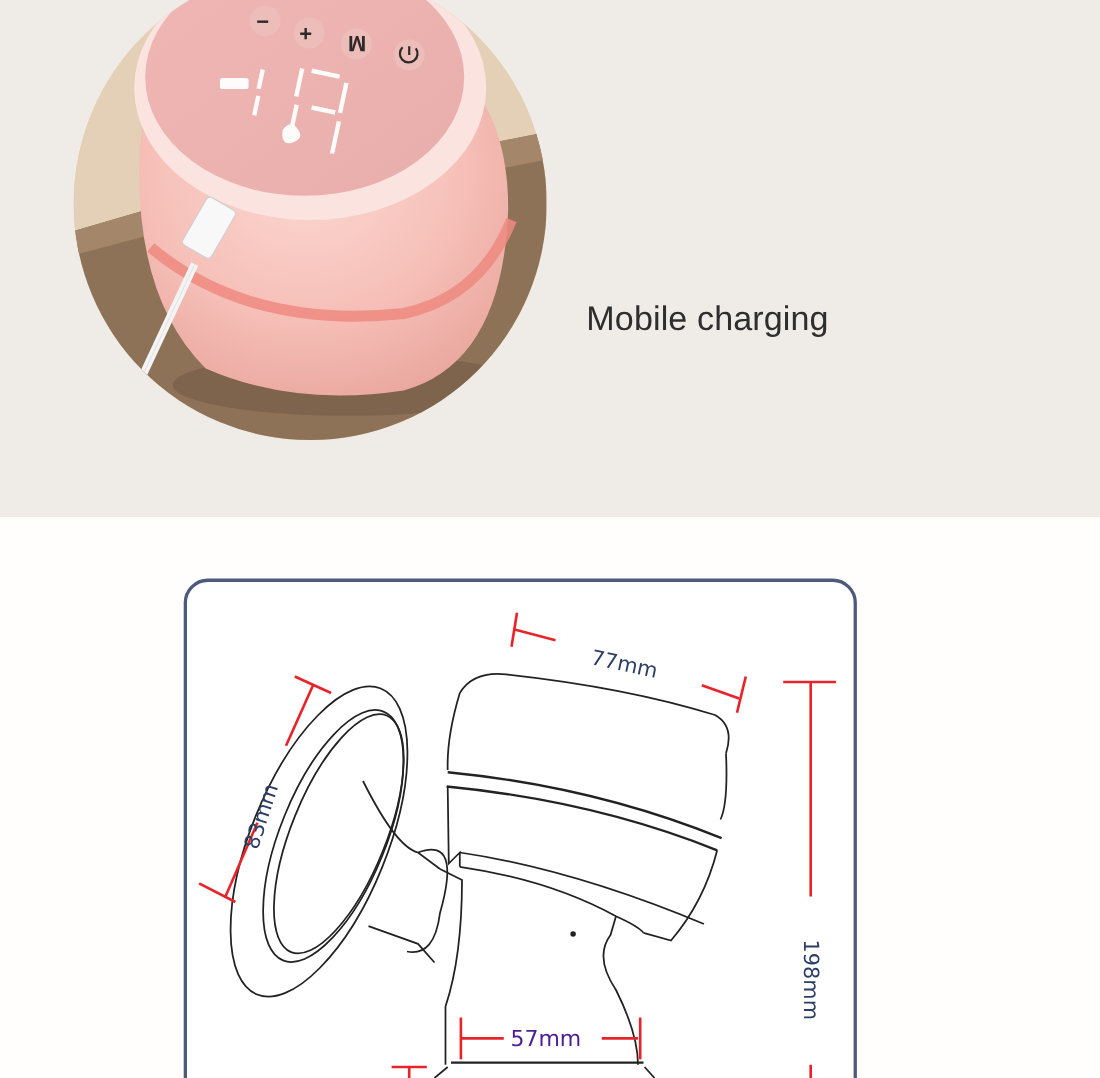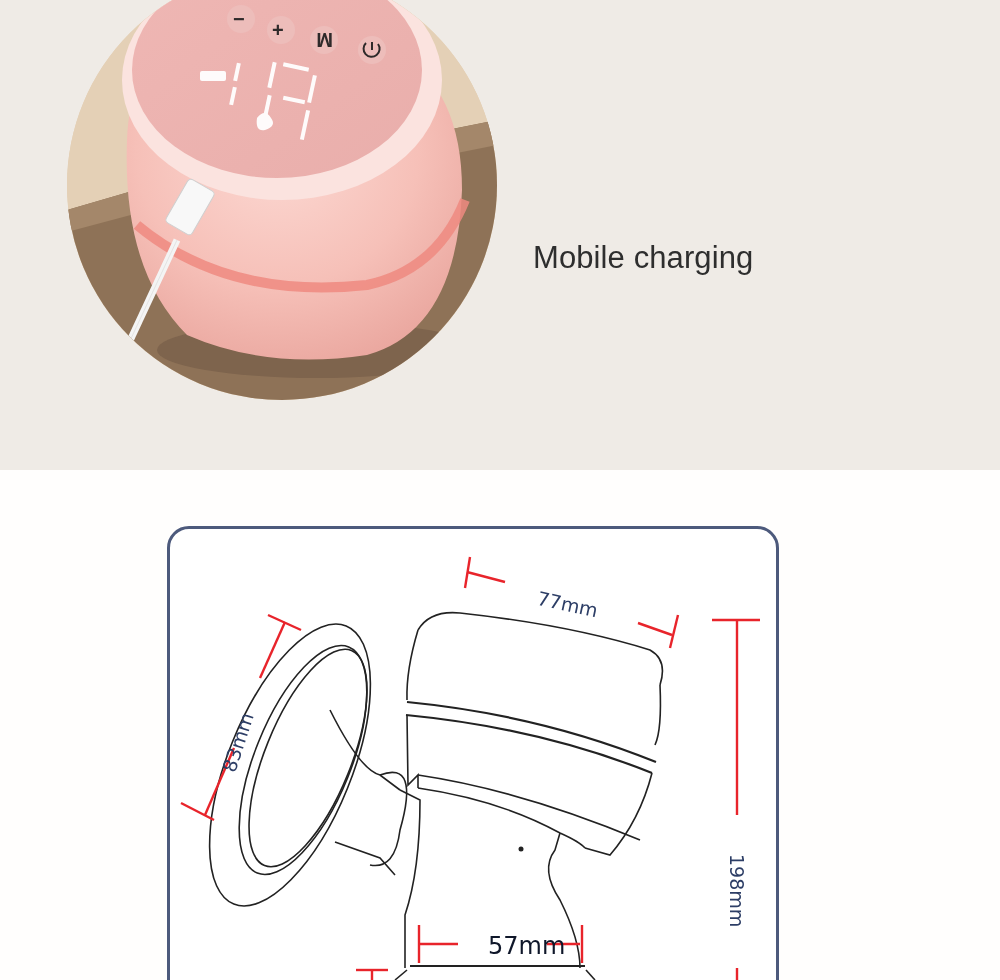--- a/index.html
+++ b/index.html
@@ -12,21 +12,21 @@
     }
     .product-circle {
       position: absolute; left: 67px; top: -30px; width: 430px; height: 430px;
       border-radius: 50%; overflow: hidden;
       background: #e3cfb4;
     }
     .feature-text {
       position: absolute; left: 533px; top: 232px;
       color: #2e2e2e; font-size: 31px; line-height: 51px; letter-spacing: 0.1px;
     }
-    .feature-text div { white-space: nowrap; }
+    .feature-text div { white-space: nowrap; margin-top: 32px; }
 
     .bottom-panel {
       position: absolute; left: 0; top: 470px; width: 1000px; height: 510px;
       background: #fffefd;
     }
     .diagram-frame {
       position: absolute; left: 167px; top: 56px; width: 612px; height: 520px;
       border: 3px solid #4d5a7c; border-radius: 22px; background: #fff;
     }
     svg { display: block; }
@@ -158,15 +158,15 @@
       <line x1="547" y1="474" x2="580" y2="474"></line>
       <line x1="582" y1="455" x2="582" y2="493"></line>
 
       <line x1="356" y1="500" x2="388" y2="500"></line>
       <line x1="372" y1="500" x2="372" y2="510"></line>
     </g>
   </svg>
 
   <div style="position:absolute;left:540px;top:117px;font-family:'DejaVu Sans',sans-serif;font-size:19px;color:#2d3e66;transform:rotate(12deg);transform-origin:left top;">77mm</div>
   <div style="position:absolute;left:218px;top:298px;font-family:'DejaVu Sans',sans-serif;font-size:19px;color:#2d3e66;transform:rotate(-72deg);transform-origin:left top;">83mm</div>
-  <div style="position:absolute;left:488px;top:462px;font-family:'DejaVu Sans',sans-serif;font-size:24px;color:#0f172a;">57mm</div>
+  <div style="position:absolute;left:464px;top:462px;font-family:'DejaVu Sans',sans-serif;font-size:20px;color:#4c1d95;">57mm</div>
   <div style="position:absolute;left:748px;top:384px;font-family:'DejaVu Sans',sans-serif;font-size:19px;color:#2d3e66;transform:rotate(90deg);transform-origin:left top;">198mm</div>
 </div>
 
 </body></html>

